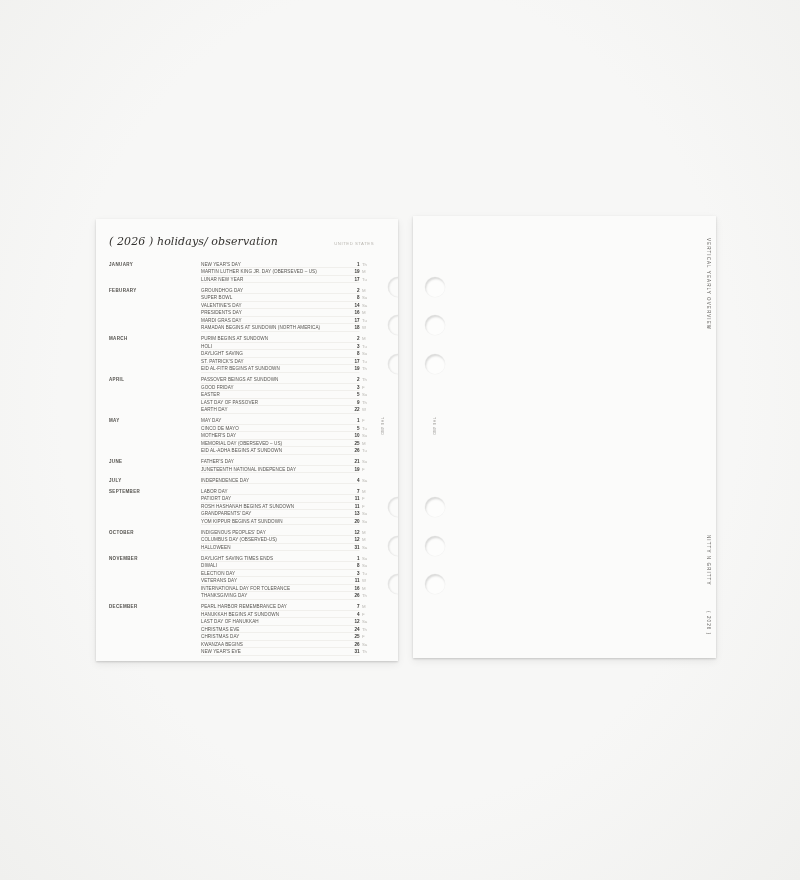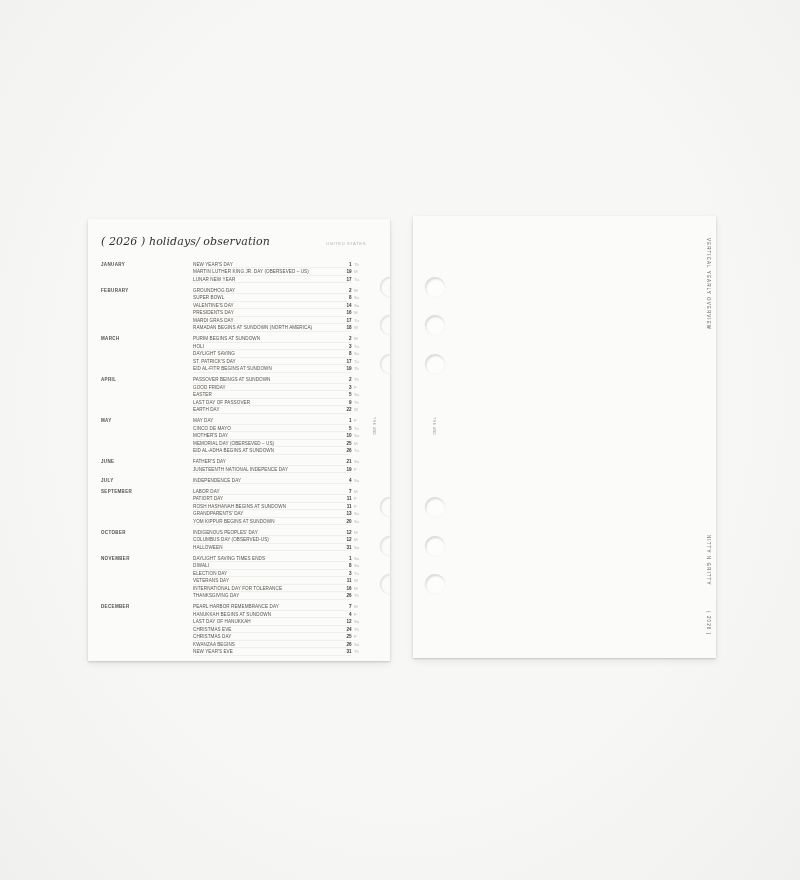--- a/index.html
+++ b/index.html
@@ -10,21 +10,21 @@
     overflow:hidden;
   }
   .scene{position:relative;width:800px;height:880px;}
 
   .page{
     position:absolute;
     background:#fbfbfa;
     box-shadow:0 1px 2px rgba(0,0,0,.16), 0 3px 8px rgba(0,0,0,.07);
     overflow:hidden;
   }
-  .page-left{left:88px;top:219px;width:302px;height:442px;}
+  .page-left{left:96px;top:219px;width:302px;height:442px;}
   .page-right{left:413px;top:216px;width:303px;height:442px;}
 
   
   .content2x{
     position:absolute;left:0;top:0;
     transform:scale(.5);transform-origin:0 0;
   }
   .page-left .content2x{width:604px;height:884px;}
   .page-right .content2x{width:606px;height:884px;}
 

